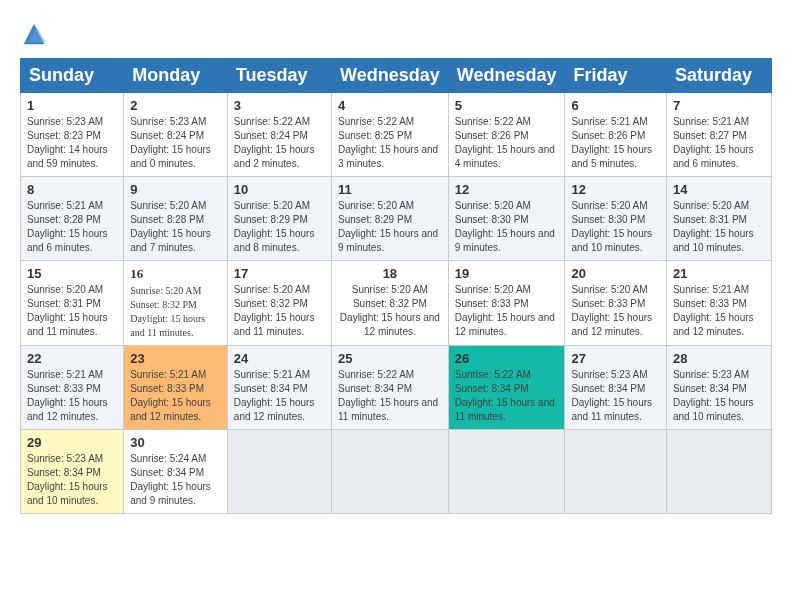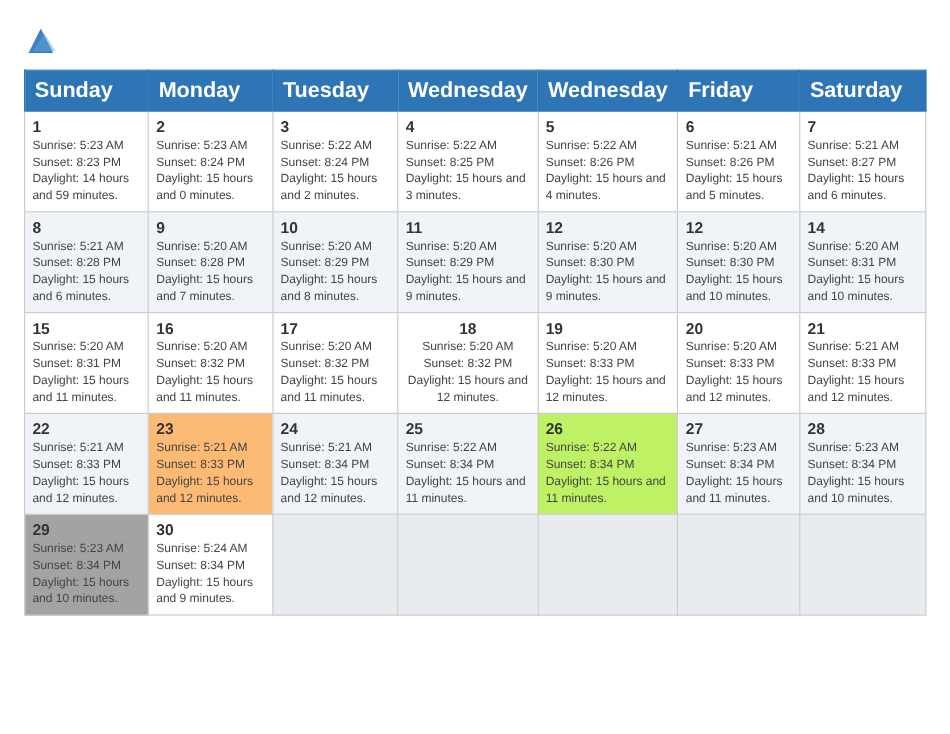--- a/index.html
+++ b/index.html
@@ -188,21 +188,21 @@
         <td style="background: rgb(240, 244, 248);">
           <span class="day-number">14</span>
           <div class="day-content">Sunrise: 5:20 AM<br>Sunset: 8:31 PM<br>Daylight: 15 hours and 10 minutes.</div>
         </td>
       </tr>
       <tr>
         <td style="background: rgb(255, 255, 255);">
           <span class="day-number">15</span>
           <div class="day-content">Sunrise: 5:20 AM<br>Sunset: 8:31 PM<br>Daylight: 15 hours and 11 minutes.</div>
         </td>
-        <td style="background: rgb(255, 255, 255);">
+        <td style="background: rgb(255, 255, 255); font-family: Liberation Serif, serif;">
           <span class="day-number">16</span>
           <div class="day-content">Sunrise: 5:20 AM<br>Sunset: 8:32 PM<br>Daylight: 15 hours and 11 minutes.</div>
         </td>
         <td style="background: rgb(255, 255, 255);">
           <span class="day-number">17</span>
           <div class="day-content">Sunrise: 5:20 AM<br>Sunset: 8:32 PM<br>Daylight: 15 hours and 11 minutes.</div>
         </td>
         <td style="background: rgb(255, 255, 255); text-align: center;">
           <span class="day-number">18</span>
           <div class="day-content">Sunrise: 5:20 AM<br>Sunset: 8:32 PM<br>Daylight: 15 hours and 12 minutes.</div>
@@ -230,35 +230,35 @@
           <div class="day-content">Sunrise: 5:21 AM<br>Sunset: 8:33 PM<br>Daylight: 15 hours and 12 minutes.</div>
         </td>
         <td style="background: rgb(240, 244, 248);">
           <span class="day-number">24</span>
           <div class="day-content">Sunrise: 5:21 AM<br>Sunset: 8:34 PM<br>Daylight: 15 hours and 12 minutes.</div>
         </td>
         <td style="background: rgb(240, 244, 248);">
           <span class="day-number">25</span>
           <div class="day-content">Sunrise: 5:22 AM<br>Sunset: 8:34 PM<br>Daylight: 15 hours and 11 minutes.</div>
         </td>
-        <td style="background: #bef264;">
+        <td style="background: #14b8a6;">
           <span class="day-number">26</span>
           <div class="day-content">Sunrise: 5:22 AM<br>Sunset: 8:34 PM<br>Daylight: 15 hours and 11 minutes.</div>
         </td>
         <td style="background: rgb(240, 244, 248);">
           <span class="day-number">27</span>
           <div class="day-content">Sunrise: 5:23 AM<br>Sunset: 8:34 PM<br>Daylight: 15 hours and 11 minutes.</div>
         </td>
         <td style="background: rgb(240, 244, 248);">
           <span class="day-number">28</span>
           <div class="day-content">Sunrise: 5:23 AM<br>Sunset: 8:34 PM<br>Daylight: 15 hours and 10 minutes.</div>
         </td>
       </tr>
       <tr>
-        <td style="background: #a3a3a3;">
+        <td style="background: #fef9c3;">
           <span class="day-number">29</span>
           <div class="day-content">Sunrise: 5:23 AM<br>Sunset: 8:34 PM<br>Daylight: 15 hours and 10 minutes.</div>
         </td>
         <td style="background: rgb(255, 255, 255);">
           <span class="day-number">30</span>
           <div class="day-content">Sunrise: 5:24 AM<br>Sunset: 8:34 PM<br>Daylight: 15 hours and 9 minutes.</div>
         </td>
         <td class="empty-cell"></td>
         <td class="empty-cell"></td>
         <td class="empty-cell"></td>

